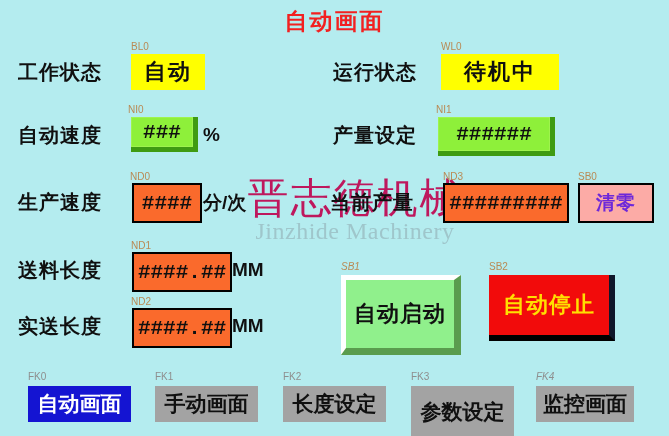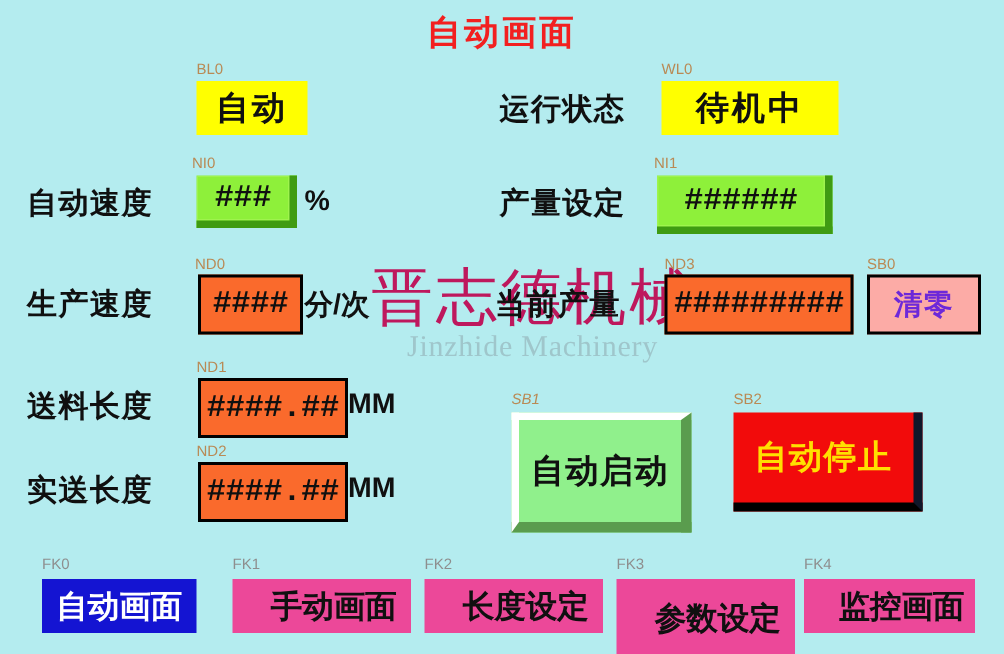--- a/index.html
+++ b/index.html
@@ -29,21 +29,21 @@
     font-family:"Liberation Serif","DejaVu Serif",serif;
     font-size:41px;
     line-height:44px;
     color:#be185d;
     letter-spacing:2px;
     font-weight:400;
     white-space:nowrap;
   }
   .wm-en{
     font-family:"Liberation Serif","DejaVu Serif",serif;
-    font-size:20px;
+    font-size:24px;
     line-height:22px;
     color:#9fc6cb;
     letter-spacing:0.5px;
     white-space:nowrap;
   }
 
   
   .title{
     position:absolute;
     left:0;top:6px;width:669px;
@@ -183,36 +183,37 @@
   
   .fkey{
     position:absolute;
     display:flex;align-items:center;justify-content:center;
     font-size:21px;
     font-weight:bold;
     letter-spacing:0px;
     z-index:3;
     white-space:nowrap;
   }
-  .fkey.yellow{background:#ec4899;color:#101010;padding-left:16px;}
+  .fkey.yellow{background:#a3a3a3;color:#101010;}
   .fkey.blue{background:#1414d2;color:#ffffff;}
 </style>
 </head>
 <body>
 
 <div id="screen">
 
   <div class="watermark">
     <div class="wm-cn">晋志德机械</div>
     <div class="wm-en">Jinzhide Machinery</div>
   </div>
 
   <div class="title">自动画面</div>
 
   <div class="tag" style="left:131px;top:41px;">BL0</div>
+  <div class="lbl" style="left:18px;top:59px;">工作状态</div>
   <div class="fld-yellow" style="left:131px;top:54px;width:74px;height:36px;">自动</div>
 
   <div class="tag" style="left:441px;top:41px;">WL0</div>
   <div class="lbl" style="left:333px;top:59px;">运行状态</div>
   <div class="fld-yellow" style="left:441px;top:54px;width:118px;height:36px;">待机中</div>
 
   <div class="tag" style="left:128px;top:104px;">NI0</div>
   <div class="lbl" style="left:18px;top:122px;">自动速度</div>
   <div class="fld-green" style="left:131px;top:117px;width:62px;height:30px;">###</div>
   <div class="unit" style="left:203px;top:124px;">%</div>
@@ -254,16 +255,16 @@
 
   <div class="tag gray" style="left:155px;top:371px;">FK1</div>
   <div class="fkey yellow" style="left:155px;top:386px;width:103px;height:36px;">手动画面</div>
 
   <div class="tag gray" style="left:283px;top:371px;">FK2</div>
   <div class="fkey yellow" style="left:283px;top:386px;width:103px;height:36px;">长度设定</div>
 
   <div class="tag gray" style="left:411px;top:371px;">FK3</div>
   <div class="fkey yellow" style="left:411px;top:386px;width:103px;height:52px;">参数设定</div>
 
-  <div class="tag gray" style="left:536px;top:371px;">FK4</div>
+  <div class="tag gray" style="left:536px;top:371px;font-style:italic;">FK4</div>
   <div class="fkey yellow" style="left:536px;top:386px;width:98px;height:36px;">监控画面</div>
 
 </div>
 
 </body></html>

